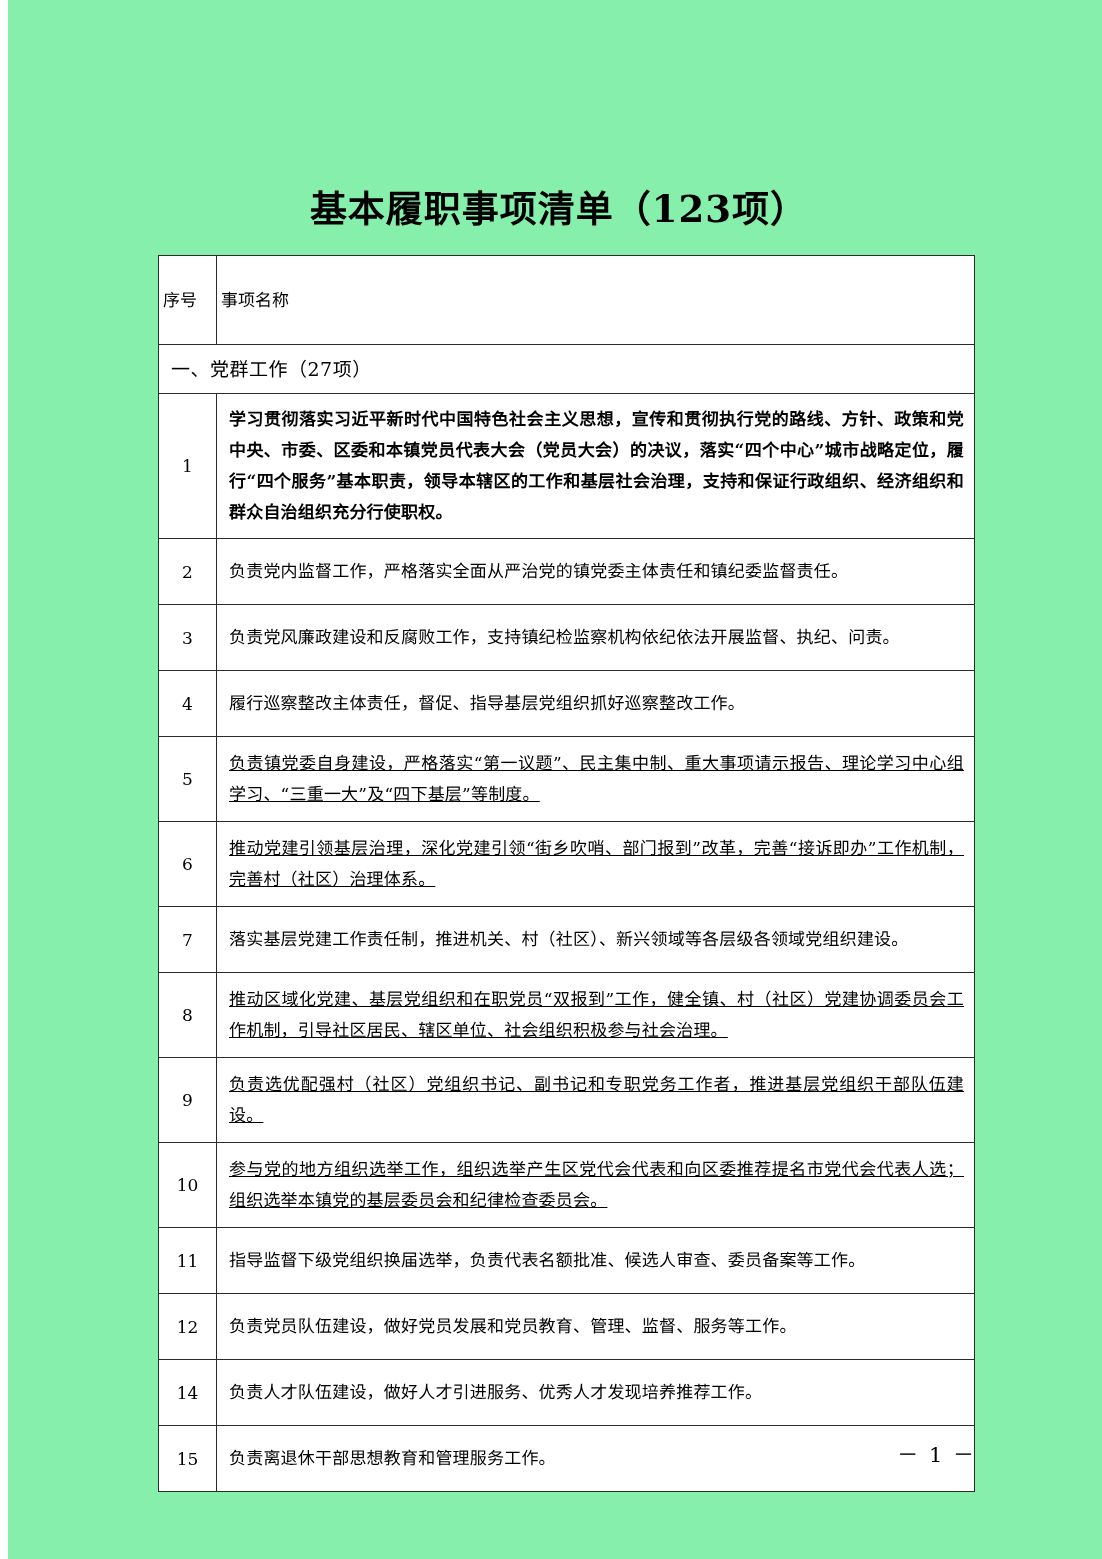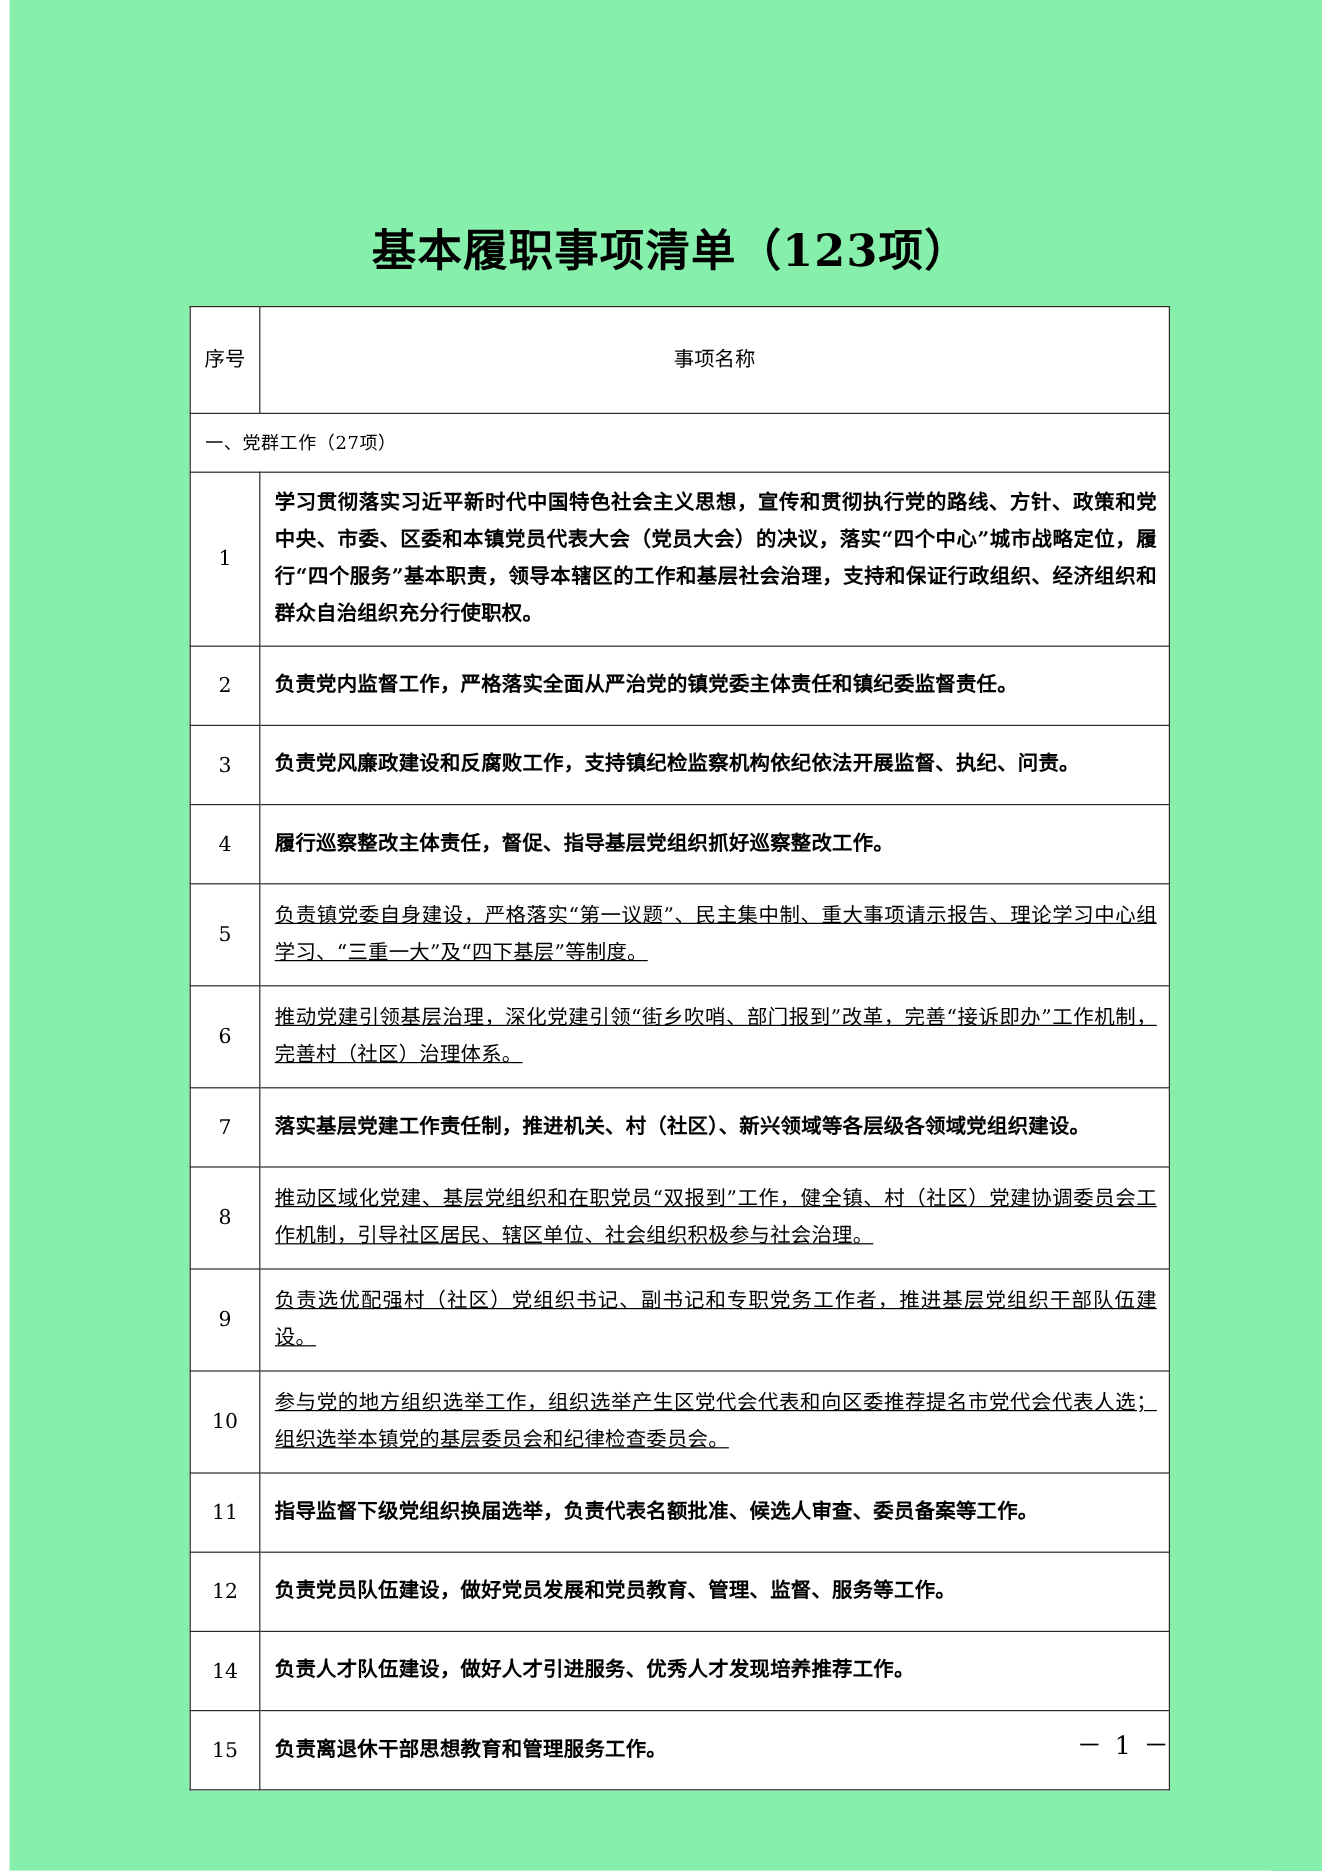--- a/index.html
+++ b/index.html
@@ -58,30 +58,30 @@
   table.listing th {
     border: 1px solid #2b2b2b;
     vertical-align: middle;
     background: #ffffff;
   }
 
   col.col-no { width: 58px; }
   col.col-name { width: 758px; }
 
   .th-cell {
-    text-align: center;
+    text-align: left;
     font-weight: 400;
     font-size: 17px;
     line-height: 26px;
     padding: 16px 4px;
     height: 56px;
   }
 
   .section-cell {
-    font-size: 15px;
+    font-size: 19px;
     line-height: 28px;
     padding: 10px 8px 10px 12px;
     text-align: left;
     letter-spacing: 0.5px;
   }
 
   .no-cell {
     text-align: center;
     font-size: 17px;
     line-height: 24px;
@@ -93,21 +93,20 @@
     text-justify: inter-character;
     font-size: 17px;
     line-height: 31px;
     padding: 9px 10px 9px 12px;
     letter-spacing: 0.2px;
   }
 
   .name-cell.one-line {
     padding-top: 17px;
     padding-bottom: 17px;
-    font-weight: bold;
   }
 
   .name-cell.two-line {
     padding-top: 11px;
     padding-bottom: 11px;
     text-decoration: underline;
   }
 
   .name-cell.four-line {
     padding-top: 10px;

